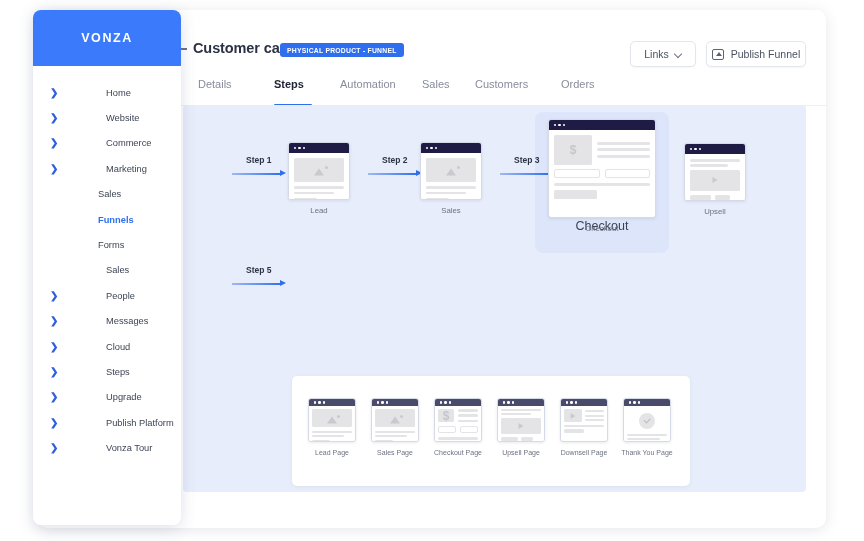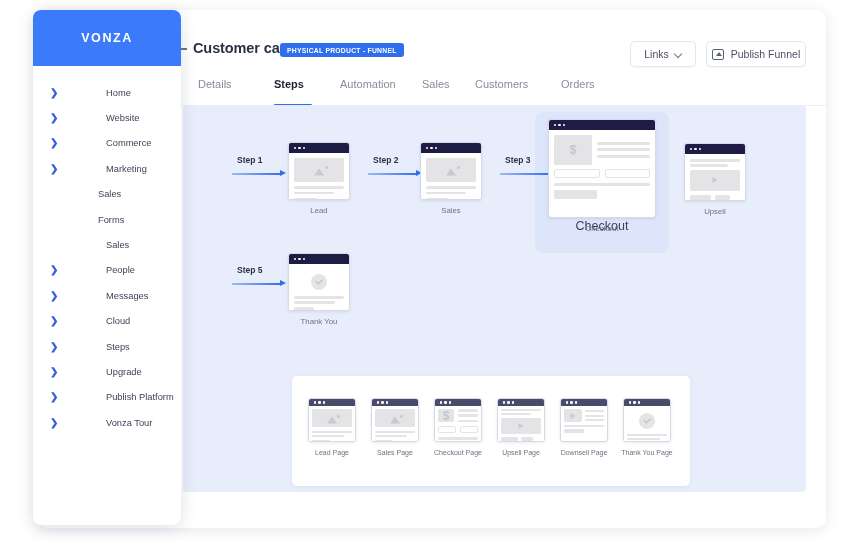--- a/index.html
+++ b/index.html
@@ -90,21 +90,21 @@
     width: 623px; height: 387px;
     background: #e8edfb; border-radius: 4px;
   }
 
   
   .step {
     position: absolute; width: 56px;
   }
   .step-label {
     font-size: 8.5px; font-weight: bold; color: #2c3245;
-    text-align: left; margin-left: 5px; margin-bottom: 5px; white-space: nowrap;
+    text-align: left; margin-left: 14px; margin-bottom: 5px; white-space: nowrap;
   }
   .step-line { position: relative; height: 8px; }
   .step-line .ln {
     position: absolute; left: 0; top: 3.2px; width: 50px; height: 1.4px;
     background: linear-gradient(to right, #9fb8f2, #2f6fed);
   }
   .step-line .hd {
     position: absolute; left: 48px; top: 0.4px; width: 0; height: 0;
     border-top: 3.4px solid transparent; border-bottom: 3.4px solid transparent;
     border-left: 6px solid #2f6fed;
@@ -341,38 +341,20 @@
               <div class="blk" style="height:20.88px;margin-bottom:4px">
                 <div class="play-glyph"></div>
               </div>
               <div style="display:flex;gap:4px">
                 <div class="blk" style="height:5px;width:42%"></div>
                 <div class="blk" style="height:5px;width:30%"></div>
               </div>
             </div>
           </div>
           <div class="pc-name">Upsell</div>
-        </div>
-        <div class="page-card" style="left: 105px; top: 148px; width: 62px;">
-          <div class="pc-frame" style="height:58px">
-            <div class="pc-bar" style="background:#1e1b44;height:10px">
-              <i></i>
-              <i></i>
-              <i></i>
-            </div>
-            <div class="pc-body" style="padding:5px">
-              <div style="margin:5px 0 6px 0">
-                <div class="check-circle"></div>
-              </div>
-              <div class="blk" style="height:2.6px;margin-bottom:2.6px"></div>
-              <div class="blk" style="height:2.6px;width:82%;margin-bottom:3.6px"></div>
-              <div class="blk" style="height:6px;width:40%"></div>
-            </div>
-          </div>
-          <div class="pc-name">Thank You</div>
         </div>
         <div class="tray" style="left: 109px; top: 271px; width: 398px; height: 110px;">
           <div class="page-card" style="left: 16px; top: 22px; width: 48px;">
             <div class="pc-frame" style="height:44px">
               <div class="pc-bar" style="background:#4a4a6a;height:7px">
                 <i></i>
                 <i></i>
                 <i></i>
               </div>
               <div class="pc-body" style="padding:3px">
@@ -516,20 +498,23 @@
           <span class="sb-label lvl0">Commerce</span>
         </div>
         <div class="sb-item">
           <span class="sb-caret">❯</span>
           <span class="sb-label lvl0">Marketing</span>
         </div>
         <div class="sb-item">
           <span class="sb-label lvl1">Sales</span>
         </div>
         <div class="sb-item">
+          <span class="sb-label lvl1 active">Funnels</span>
+        </div>
+        <div class="sb-item">
           <span class="sb-label lvl1">Forms</span>
         </div>
         <div class="sb-item">
           <span class="sb-label lvl0">Sales</span>
         </div>
         <div class="sb-item">
           <span class="sb-caret">❯</span>
           <span class="sb-label lvl0">People</span>
         </div>
         <div class="sb-item">

